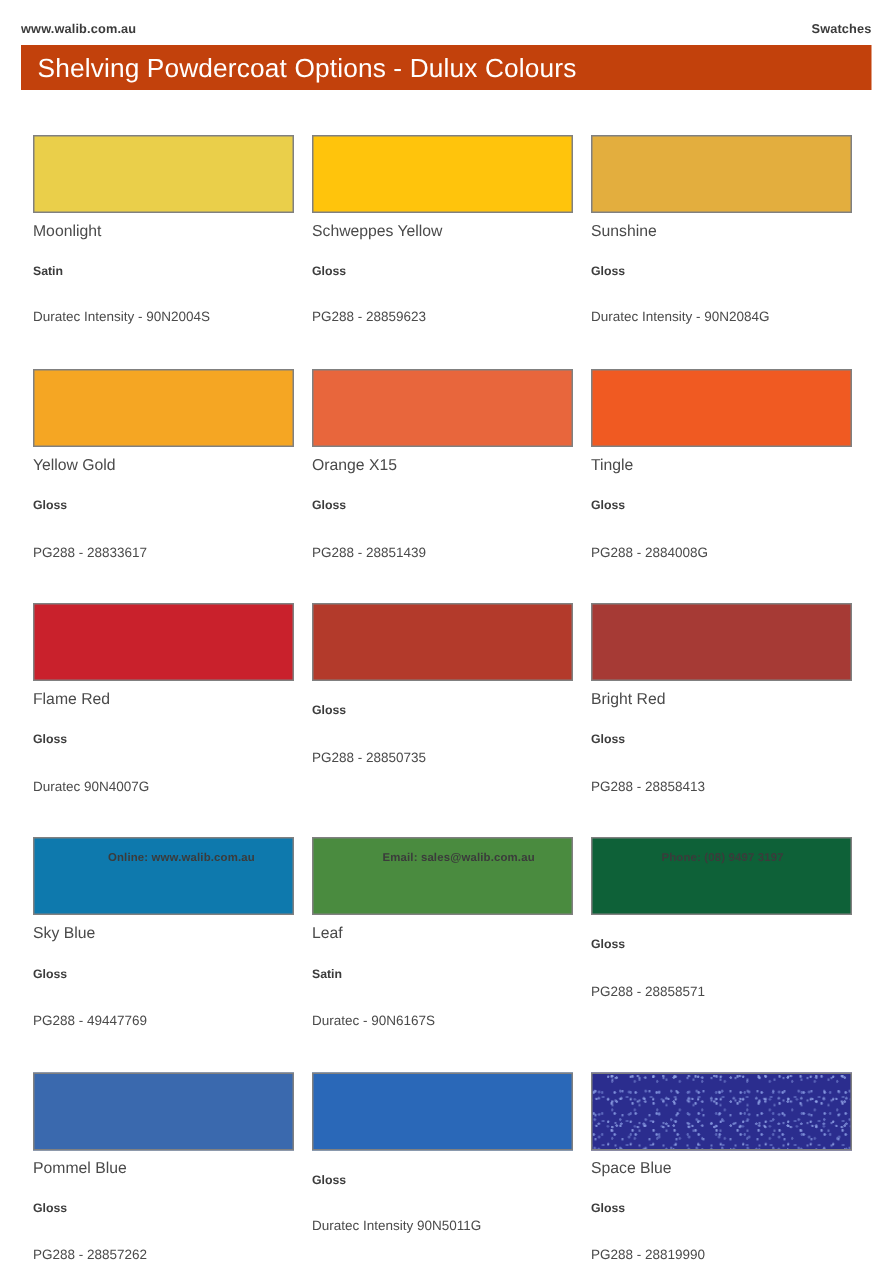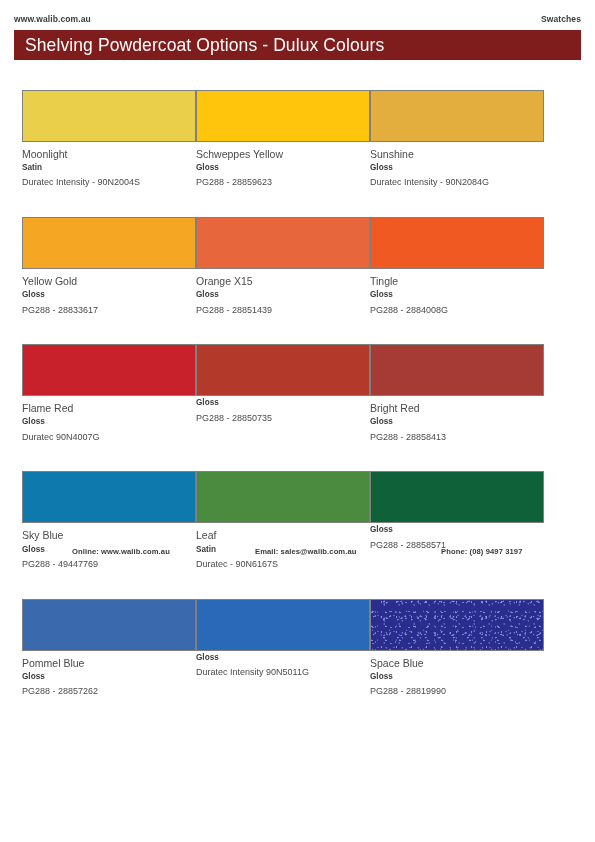--- a/index.html
+++ b/index.html
@@ -71,21 +71,21 @@
 
   
   .grid {
     position: absolute;
     left: 22px;
     top: 90px;
     width: 551px;
   }
   .row {
     display: flex;
-    gap: 0;
+    gap: 12px;
     margin-bottom: 28.5px;
   }
   .cell {
     width: 174px;
   }
   .chip {
     width: 174px;
     height: 52px;
     border: 1px solid #808080;
     box-sizing: border-box;
@@ -116,38 +116,38 @@
     font-size: 10.5px;
     color: #4a4a4a;
     margin-top: 6px;
     line-height: 1.25;
     white-space: nowrap;
   }
   .swatch-finish {
     font-size: 8.2px;
     color: #3b3b3b;
     font-weight: 700;
-    margin-top: 2px;
+    margin-top: 15px;
     line-height: 1.25;
     white-space: nowrap;
   }
   .swatch-code {
     font-size: 9px;
     color: #4a4a4a;
-    margin-top: 4px;
+    margin-top: 20px;
     line-height: 1.25;
     white-space: nowrap;
   }
 
   
   .footer {
     position: absolute;
     left: 14px;
     right: 14px;
-    bottom: 38px;
+    bottom: 18px;
     height: 14px;
   }
   .footer-item {
     position: absolute;
     top: 0;
     font-size: 7.6px;
     font-weight: 700;
     color: #3b3b3b;
     letter-spacing: 0.1px;
     white-space: nowrap;
@@ -159,21 +159,21 @@
 </head>
 <body>
 
 <div class="page">
 
   <div class="topline">
     <span class="site-url">www.walib.com.au</span>
     <span class="swatches-label">Swatches</span>
   </div>
 
-  <div class="title-banner" style="background-color: #7f1d1d;">
+  <div class="title-banner" style="background-color: #c2410c;">
     <span class="title-text">Shelving Powdercoat Options - Dulux Colours</span>
   </div>
 
   <div class="grid">
 
     <div class="row">
       <div class="cell">
         <div class="chip" style="background-color: rgb(234, 207, 74);"></div>
         <div class="swatch-name">Moonlight</div>
         <div class="swatch-finish">Satin</div>

